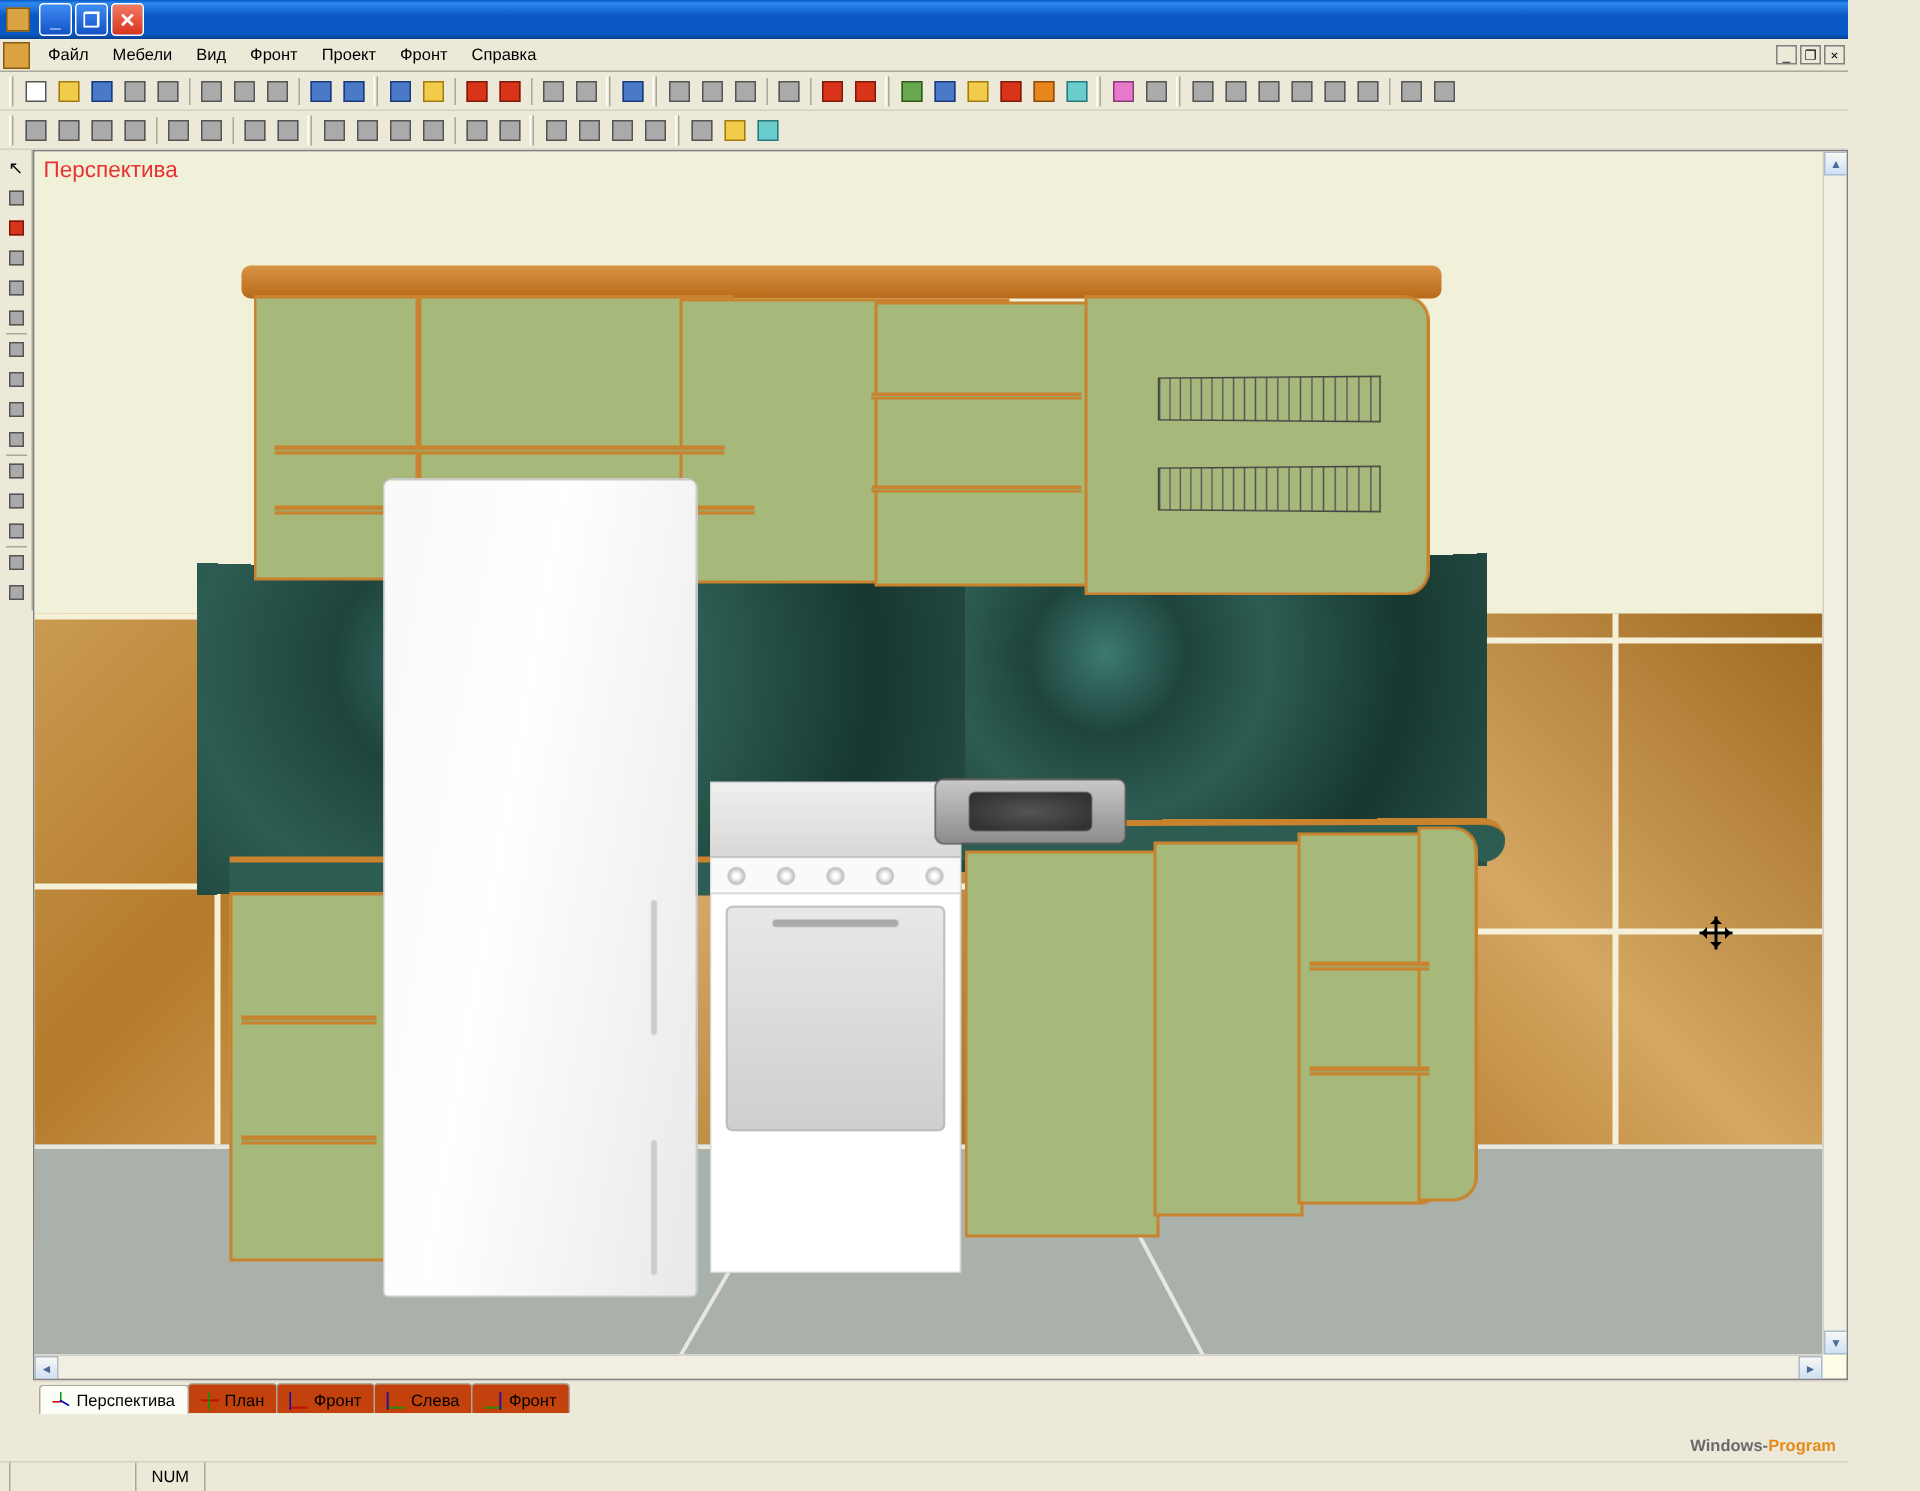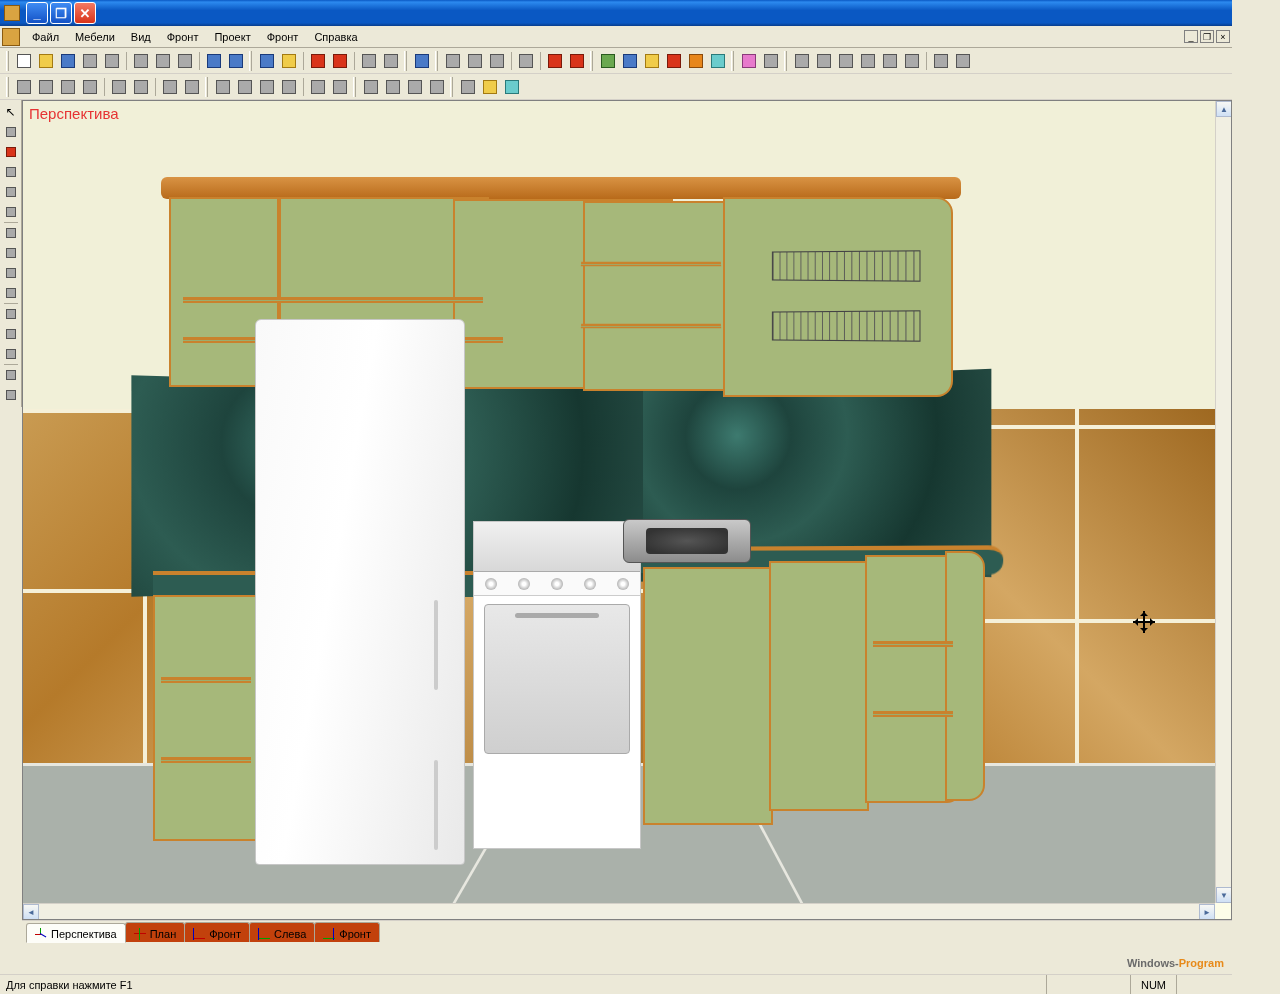--- a/index.html
+++ b/index.html
@@ -511,17 +511,16 @@
       </span>
     <span>Фронт</span>
   </div>
 </div>
 
 <div class="watermark">
   <span class="w1">Windows-</span><span class="w2">Program</span>
 </div>
 
 <div class="statusbar">
-  <span class="status-left">Для справки нажмите F1</span>
   <span class="status-cell" style="width:84px"></span>
   <span class="status-cell">NUM</span>
   <span class="status-cell" style="width:50px"></span>
 </div>
 
 </body></html>

